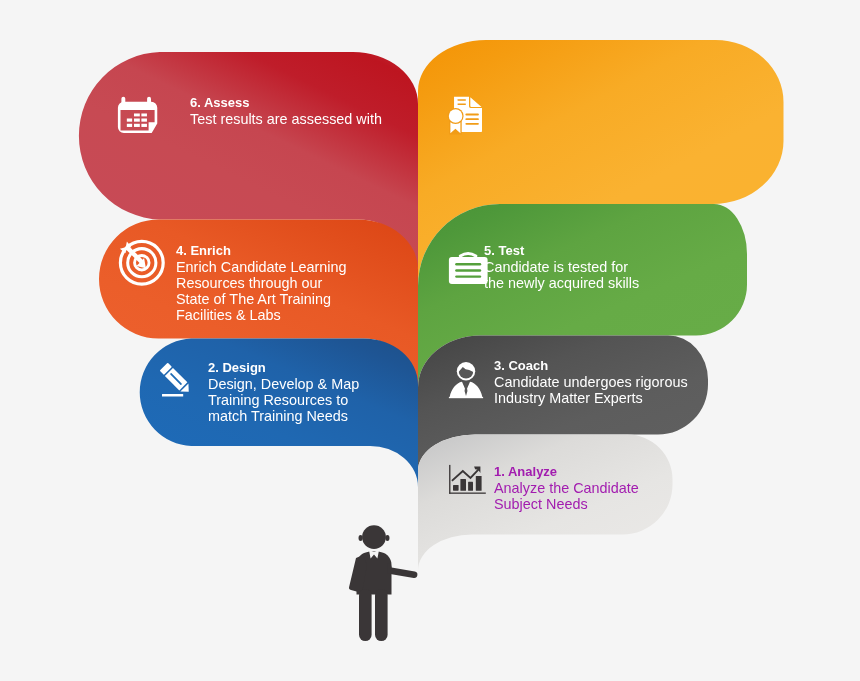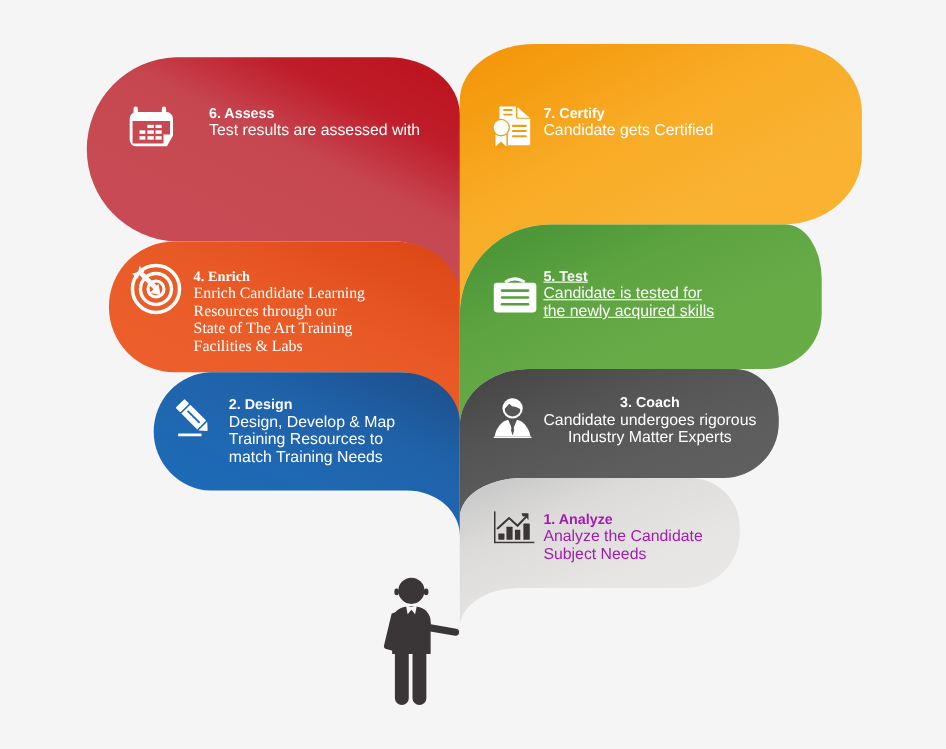--- a/index.html
+++ b/index.html
@@ -111,21 +111,21 @@
       <circle cx="24.8" cy="23.7" r="14.1" stroke-width="3.05"></circle>
       <circle cx="24.8" cy="23.7" r="7.25" stroke-width="2.9"></circle>
     </g>
     <g fill="#ffffff">
       <path d="M9.9,2.6 L14.4,8.3 L9.3,8.8 L8.7,8.3 Z"></path>
       <path d="M2.9,9.8 L8.7,8.3 L9.3,8.8 L8.5,14.3 Z"></path>
       <path d="M7.74,9.16 L23.04,24.46 L26.16,21.34 L10.86,6.04 Z"></path>
       <path d="M28.9,29.3 L19.4,27.1 L24.0,22.5 L27.1,19.0 Z"></path>
     </g>
   </svg>
-  <div class="panel-text on-dark" style="left:176px;top:243px;font-family:Liberation Serif, serif;">
+  <div class="panel-text on-dark" style="left:176px;top:243px;">
     <div class="p-title">4. Enrich</div>
     <div class="p-line">Enrich Candidate Learning</div>
     <div class="p-line">Resources through our</div>
     <div class="p-line">State of The Art Training</div>
     <div class="p-line">Facilities &amp; Labs</div>
   </div>
   <svg class="icon" style="left:157px;top:359px;width:42px;height:42px" viewBox="0 0 42 42">
     <g transform="rotate(-45 19.0 20.0)">
       <rect x="13.3" y="2.6" width="11.4" height="6.0" rx="0.9" fill="#ffffff"></rect>
       <rect x="13.3" y="10.0" width="11.4" height="20.4" fill="#ffffff"></rect>
@@ -150,49 +150,45 @@
       <rect x="11.6" y="8.4" width="8.2" height="1.65" rx="0.25"></rect>
       <rect x="19.4" y="18.5" width="13.5" height="1.9" rx="0.95"></rect>
       <rect x="19.4" y="23.2" width="13.5" height="1.9" rx="0.95"></rect>
       <rect x="19.4" y="27.9" width="13.5" height="1.9" rx="0.95"></rect>
       <path d="M3.1,26.1 h12.6 v13.4 h-12.6 z"></path>
     </g>
     <path fill="#ffffff" d="M4.4,27.3 h10.0 v11.0 l-5.0,-4.6 l-5.0,4.6 z"></path>
     <circle cx="9.6" cy="21.0" r="8.0" fill="#f19c17"></circle>
     <circle cx="9.6" cy="21.0" r="6.8" fill="#ffffff"></circle>
   </svg>
-  <div class="panel-text on-dark" style="left:494px;top:95px;">
-    <div class="p-title">7. Certify</div>
-    <div class="p-line">Candidate gets Certified</div>
-  </div>
   <svg class="icon" style="left:447px;top:249px;width:42px;height:38px" viewBox="0 0 42 38">
     <path d="M13.3,6.9 Q21.1,2.0 28.9,6.9" fill="none" stroke="#ffffff" stroke-width="2.9" stroke-linecap="round"></path>
     <rect x="1.9" y="8.0" width="38.7" height="27.0" rx="3.0" fill="#ffffff"></rect>
     <g fill="#55a03c">
       <rect x="8.2" y="14.0" width="26.0" height="2.4" rx="1.2"></rect>
       <rect x="8.2" y="20.3" width="26.0" height="2.4" rx="1.2"></rect>
       <rect x="8.2" y="26.4" width="26.0" height="2.4" rx="1.2"></rect>
     </g>
   </svg>
-  <div class="panel-text on-dark" style="left:494px;top:243px;text-decoration:underline;">
+  <div class="panel-text on-dark" style="left:484px;top:243px;">
     <div class="p-title">5. Test</div>
     <div class="p-line">Candidate is tested for</div>
     <div class="p-line">the newly acquired skills</div>
   </div>
   <svg class="icon" style="left:448px;top:360px;width:40px;height:40px" viewBox="0 0 40 40">
     <circle cx="18.0" cy="11.3" r="9.2" fill="#ffffff"></circle>
     <clipPath id="headClip">
         <circle cx="18.0" cy="11.3" r="7.3"></circle>
       </clipPath>
     <path clip-path="url(#headClip)" fill="#565656" d="M10.3,12.3 L14.8,7.0 L17.6,9.35 L21.2,9.95 L24.85,11.8 L26.2,15.2 L26.2,20.0 L10.3,20.0 Z"></path>
     <path fill="#ffffff" d="M1.7,36.9 c1.4,-7.9 6.6,-14.2 12.3,-15.2 l4.0,9.2 l4.0,-9.2 c5.7,1.0 10.9,7.3 12.3,15.2 z"></path>
     <rect x="0.9" y="36.9" width="34.2" height="1.3" fill="#ffffff"></rect>
     <path fill="#565656" d="M18.0,21.9 l1.25,2.9 l-0.6,1.2 l0.8,5.1 l-1.45,4.9 l-1.45,-4.9 l0.8,-5.1 l-0.6,-1.2 z"></path>
   </svg>
-  <div class="panel-text on-dark" style="left:494px;top:358px;text-align:center;">
+  <div class="panel-text on-dark" style="left:494px;top:358px;">
     <div class="p-title">3. Coach</div>
     <div class="p-line">Candidate undergoes rigorous</div>
     <div class="p-line">Industry Matter Experts</div>
   </div>
   <svg class="icon" style="left:448px;top:462px;width:42px;height:37px" viewBox="0 0 42 37">
     <g fill="#3a3637">
       <rect x="1.1" y="2.9" width="1.35" height="28.8"></rect>
       <rect x="1.1" y="30.5" width="36.7" height="1.3"></rect>
       <rect x="5.0" y="23.0" width="5.6" height="5.7" rx="0.6"></rect>
       <rect x="12.4" y="16.9" width="5.6" height="11.8" rx="0.5"></rect>

